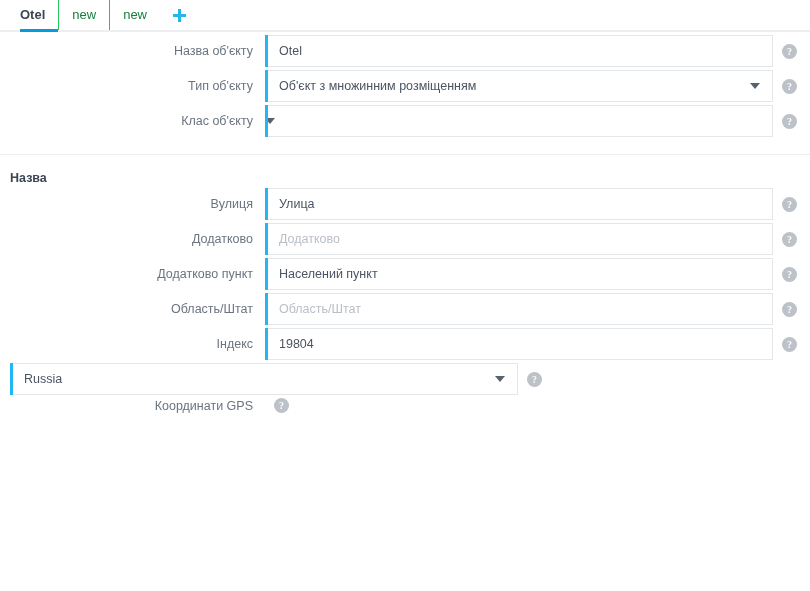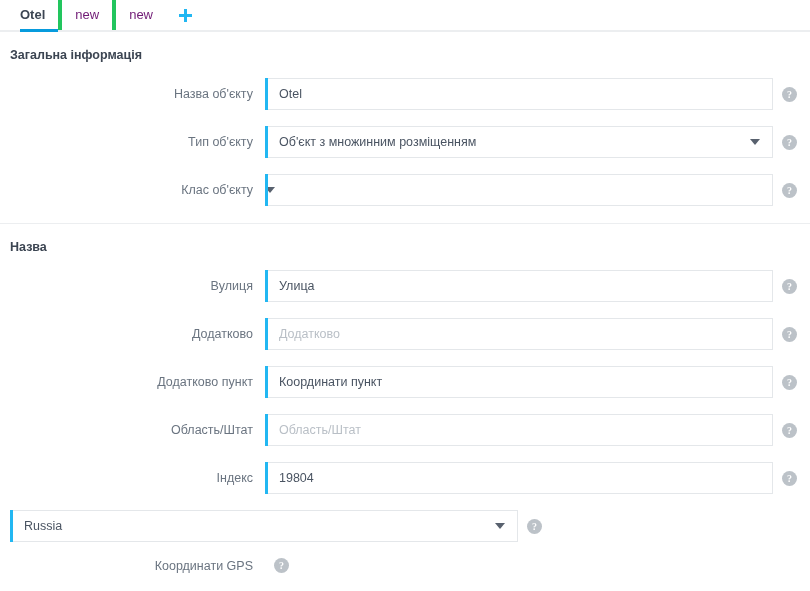--- a/index.html
+++ b/index.html
@@ -29,24 +29,24 @@
   .tabs {
     display: flex;
     align-items: center;
     height: 30px;
   }
   .tab {
     position: relative;
     font-size: 13px;
     line-height: 30px;
     padding: 0 13px;
-    color: #701a75;
+    color: #15803d;
     cursor: pointer;
     white-space: nowrap;
-    border-left: 4px solid #22c55e;
+    border-left: 1px solid #22c55e;
   }
   .tab:first-child { border-left: none; padding-left: 0; }
   .tab.active {
     color: #3c4552;
     font-weight: bold;
   }
   .tab.active::after {
     content: "";
     position: absolute;
     left: 0; right: 0; bottom: -2px;
@@ -86,21 +86,21 @@
   .divider {
     height: 1px;
     background: #eceef0;
     margin-top: 17px;
   }
 
   .field-row {
     display: flex;
     align-items: center;
     padding: 0 0 0 10px;
-    margin-top: 16px;
+    margin-top: 3px;
   }
   .field-label {
     width: 255px;
     text-align: right;
     padding-right: 12px;
     font-size: 12.5px;
     color: #6a7480;
     white-space: nowrap;
   }
   .field-control {
@@ -162,21 +162,20 @@
       <div class="tab active">Otel</div>
       <div class="tab">new</div>
       <div class="tab">new</div>
     </div>
   <div class="tab-add">
     <span class="plus-glyph"></span>
   </div>
 </div>
 
 <div class="content">
-    <div class="section-title">Загальна інформація</div>
     <div class="field-row">
       <div class="field-label">Назва об'єкту</div>
       <div class="field-control">
         <div class="field-value">Otel</div>
       </div>
       <div class="help-icon">?</div>
     </div>
     <div class="field-row">
       <div class="field-label">Тип об'єкту</div>
       <div class="field-control">
@@ -204,21 +203,21 @@
     <div class="field-row">
       <div class="field-label">Додатково</div>
       <div class="field-control">
         <div class="field-value placeholder">Додатково</div>
       </div>
       <div class="help-icon">?</div>
     </div>
     <div class="field-row">
       <div class="field-label">Додатково пункт</div>
       <div class="field-control">
-        <div class="field-value">Координати пункт</div>
+        <div class="field-value">Населений пункт</div>
       </div>
       <div class="help-icon">?</div>
     </div>
     <div class="field-row">
       <div class="field-label">Область/Штат</div>
       <div class="field-control">
         <div class="field-value placeholder">Область/Штат</div>
       </div>
       <div class="help-icon">?</div>
     </div>

